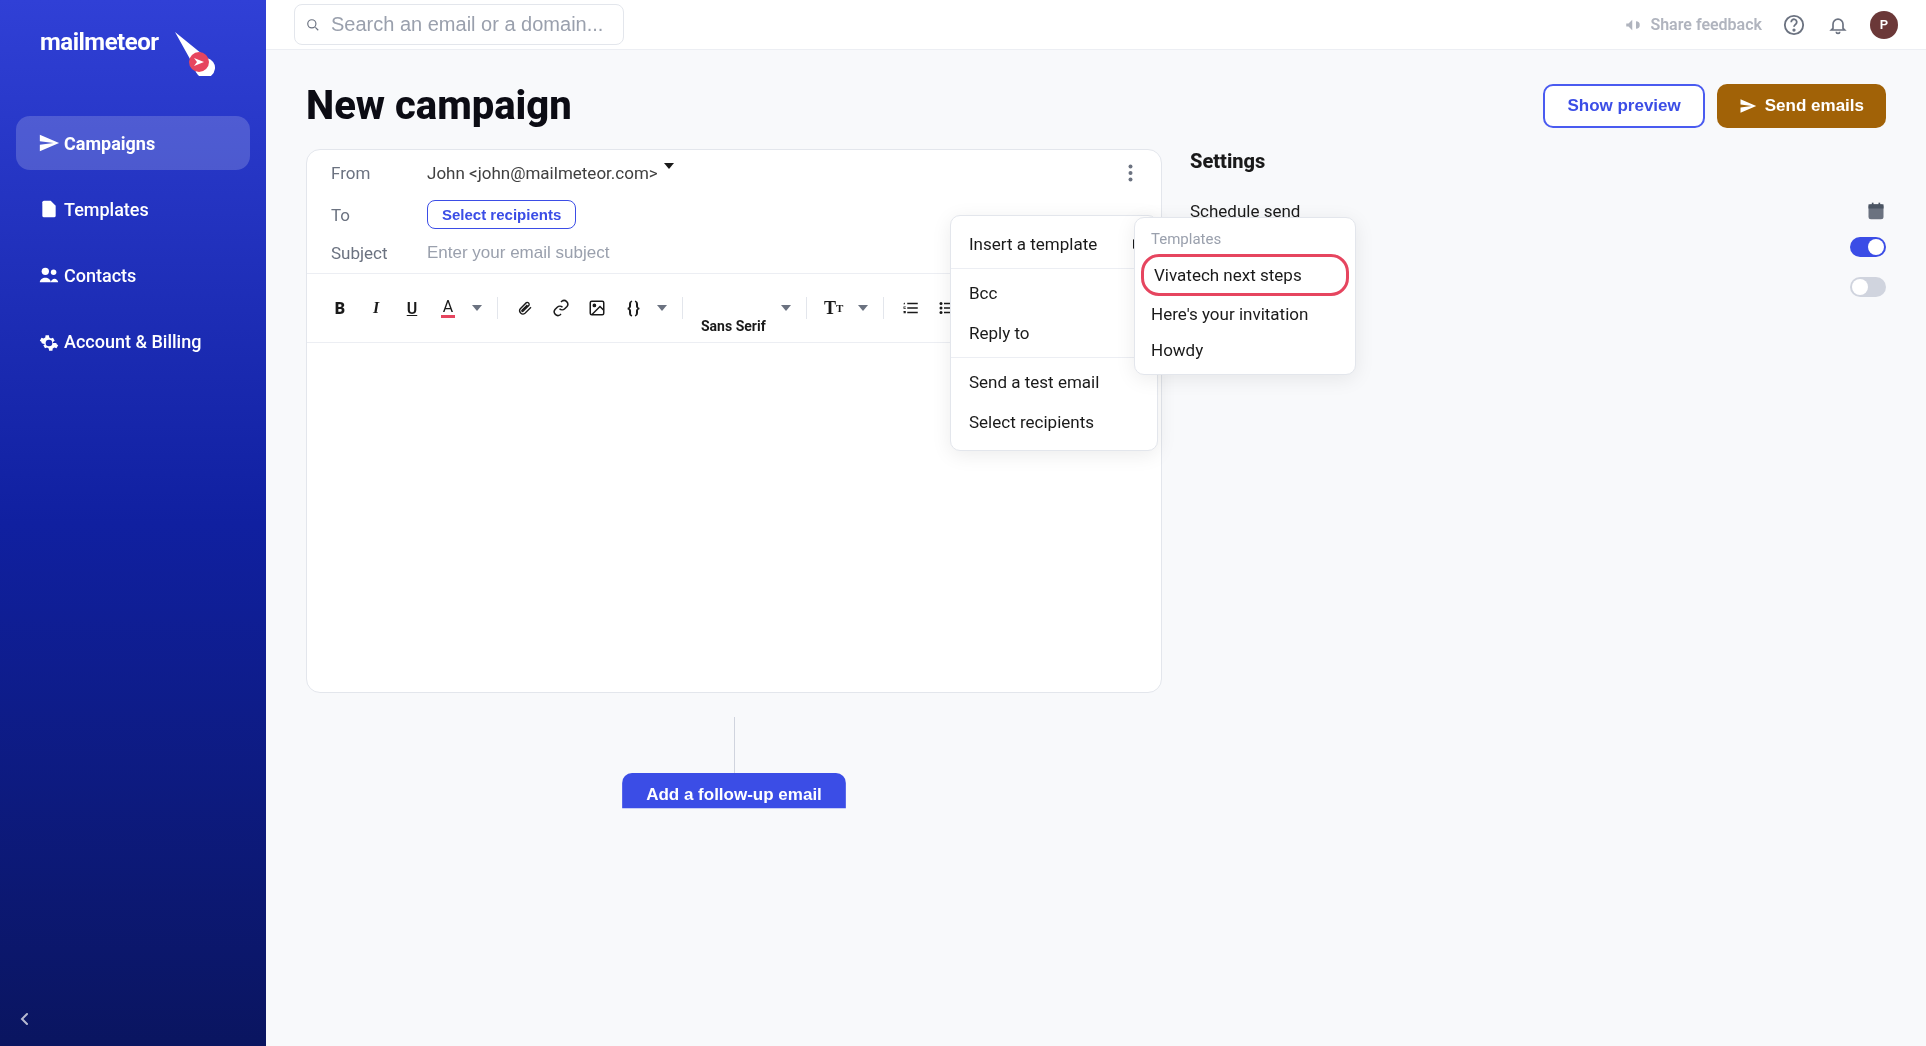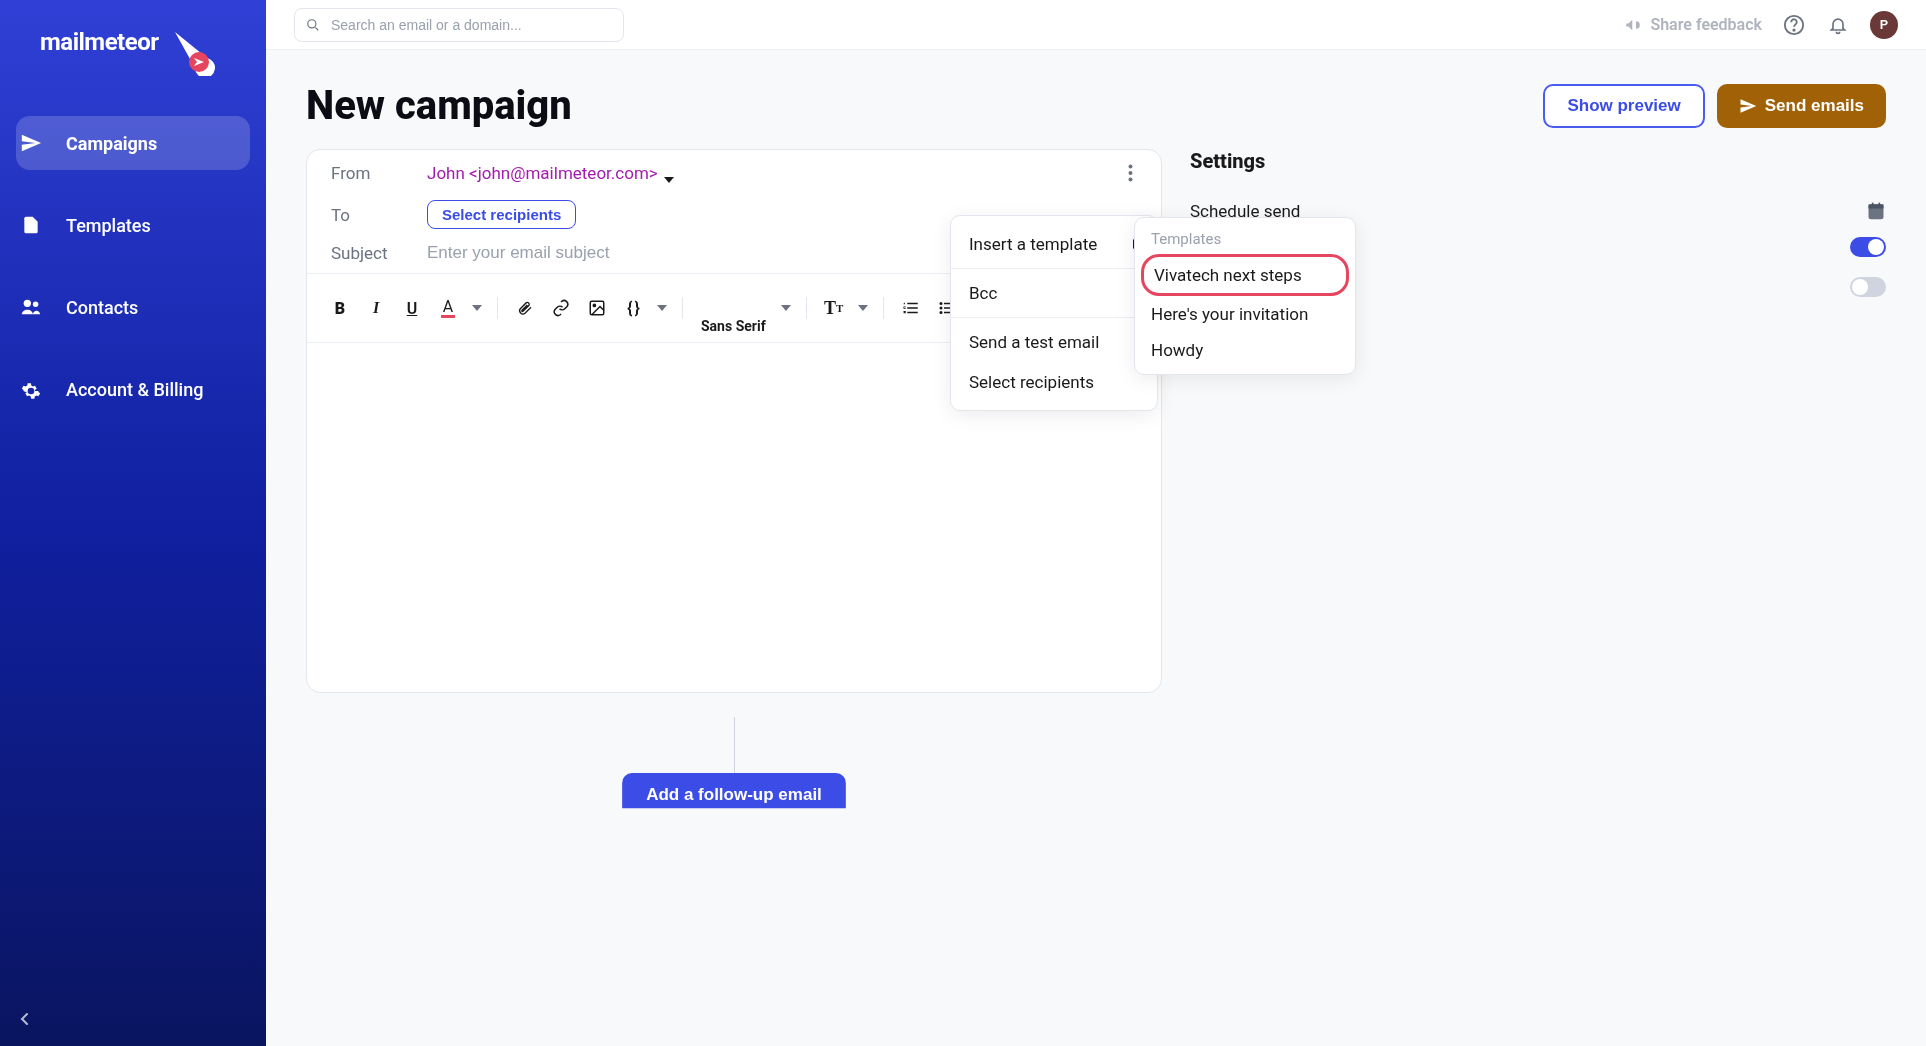--- a/index.html
+++ b/index.html
@@ -4,33 +4,33 @@
   <style>
     * { box-sizing: border-box; margin: 0; padding: 0; }
     body { font-family: -apple-system, BlinkMacSystemFont, 'Segoe UI', Roboto, sans-serif; background: #f8f9fb; color: #1a1a1a; overflow: hidden; width: 1926px; height: 1046px; }
     
     
     .sidebar { position: fixed; left: 0; top: 0; width: 266px; height: 100%; background: linear-gradient(180deg, #3040d6 0%, #1020a0 50%, #0a1560 100%); color: #fff; display: flex; flex-direction: column; }
     .logo-area { padding: 28px 40px 40px 40px; display: flex; gap: 8px; }
     .logo-text { font-size: 24px; font-weight: 700; letter-spacing: -0.5px; }
     .logo-icon { width: 48px; height: 48px; position: relative; }
     .nav-list { padding: 0 16px; }
-    .nav-item { display: flex; align-items: center; gap: 24px; padding: 16px 4px; border-radius: 14px; margin-bottom: 28px; cursor: pointer; font-size: 18px; font-weight: 500; }
+    .nav-item { display: flex; align-items: center; gap: 4px; padding: 16px 22px; border-radius: 14px; margin-bottom: 12px; cursor: pointer; font-size: 18px; font-weight: 500; }
     .nav-item.active { background: rgba(255,255,255,0.18); font-weight: 700; }
     .nav-icon { width: 22px; height: 22px; display: inline-flex; align-items: center; justify-content: center; }
     .sidebar-footer { margin-top: auto; padding: 20px; }
     .collapse-btn { cursor: pointer; color: #fff; opacity: 0.7; font-size: 18px; display: block; text-align: center; width: 100%; }
     
     
     .main { margin-left: 266px; height: 100%; display: flex; flex-direction: column; }
     
     
     .topbar { height: 50px; background: #fff; border-bottom: 1px solid #eceef3; display: flex; align-items: center; padding: 0 28px; gap: 12px; }
     .search-wrap { position: relative; width: 330px; }
-    .search-input { width: 100%; padding: 8px 12px 8px 36px; border: 1px solid #e3e6ec; border-radius: 8px; font-size: 14px; color: #333; background:#fff; }
+    .search-input { width: 100%; padding: 8px 12px 8px 36px; border: 1px solid #e3e6ec; border-radius: 8px; font-size: 20px; color: #333; background:#fff; }
     .search-input::placeholder { color: #9aa0ad; }
     .search-ico { position: absolute; left: 12px; top: 50%; transform: translateY(-50%); color: #6b7280; }
     .topbar-right { margin-left: auto; display: flex; align-items: center; gap: 20px; }
     .feedback { display: flex; align-items: center; gap: 8px; color: #b0b4be; font-weight: 600; cursor: pointer; }
     .top-icon { color: #6b7280; cursor: pointer; width: 24px; height: 24px; display:flex; align-items:center; justify-content:center; }
     .avatar { width: 28px; height: 28px; border-radius: 50%; background: #6b3838; color: #fff; display: flex; align-items: center; justify-content: center; font-size: 13px; font-weight: 600; cursor: pointer; }
     
     
     .page-header { display: flex; align-items: center; padding: 32px 40px 20px 40px; }
     .page-title { font-size: 40px; font-weight: 800; color: #0c0c14; }
@@ -42,21 +42,21 @@
     
     .content { display: flex; gap: 28px; padding: 0 40px 20px 40px; flex:1; min-height:0;}
     .editor-col { flex: 0 0 856px; position: relative; }
     .settings-col { flex: 1; min-width: 280px; }
     
     
     .card { background: #fff; border: 1px solid #e3e6ec; border-radius: 14px; }
     .editor-card { height: 544px; display: flex; flex-direction: column; }
     .row { display: flex; align-items: center; padding: 10px 24px; gap: 16px; }
     .row-label { width: 80px; color: #6b7280; font-size: 17px; }
-    .from-value { color: #a21caf; font-size: 17px; display:flex; align-items:flex-end; gap:6px; cursor:pointer;}
+    .from-value { color: #404040; font-size: 17px; display:flex; align-items:flex-start; gap:6px; cursor:pointer;}
     .pill-btn { border: 1.5px solid #3b4de6; color: #3b4de6; background:#fff; padding: 5px 14px; border-radius: 8px; font-weight: 700; font-size: 15px; cursor:pointer;}
     .kebab { margin-left: auto; color: #6b7280; cursor: pointer; padding:4px;}
     .subject-input { flex:1; border:none; font-size:17px; color:#1a1a1a; outline:none; width:100%; }
     .subject-input::placeholder{ color:#9aa0ad; }
     .toolbar { display:flex; align-items:center; gap:6px; padding: 8px 18px; border-top:1px solid #eceef3; border-bottom:1px solid #eceef3;}
     .tb-btn { width:30px; height:30px; display:flex; align-items:center; justify-content:center; color:#1a1a1a; cursor:pointer; border-radius:4px; font-size:16px;}
     .tb-sep { width:1px; height:22px; background:#e3e6ec; margin:0 6px;}
     .tb-font { font-weight:700; font-size:14px; padding:0 6px; display:flex; align-items:center; gap:6px; cursor:pointer;margin-top:36px;}
     .editor-body { flex:1; padding:16px 24px; }
     
@@ -310,20 +310,23 @@
 
       <div class="popup popup-main">
         <div class="popup-item">
           <span>Insert a template</span>
           <span class="caret-right"></span>
         </div>
         <div class="popup-sep"></div>
         <div class="popup-item">
             <span>Bcc</span>
           </div>
+        <div class="popup-item">
+            <span>Reply to</span>
+          </div>
         <div class="popup-sep"></div>
         <div class="popup-item">
             <span>Send a test email</span>
           </div>
         <div class="popup-item">
             <span>Select recipients</span>
           </div>
       </div>
 
       <div class="popup popup-templates">

